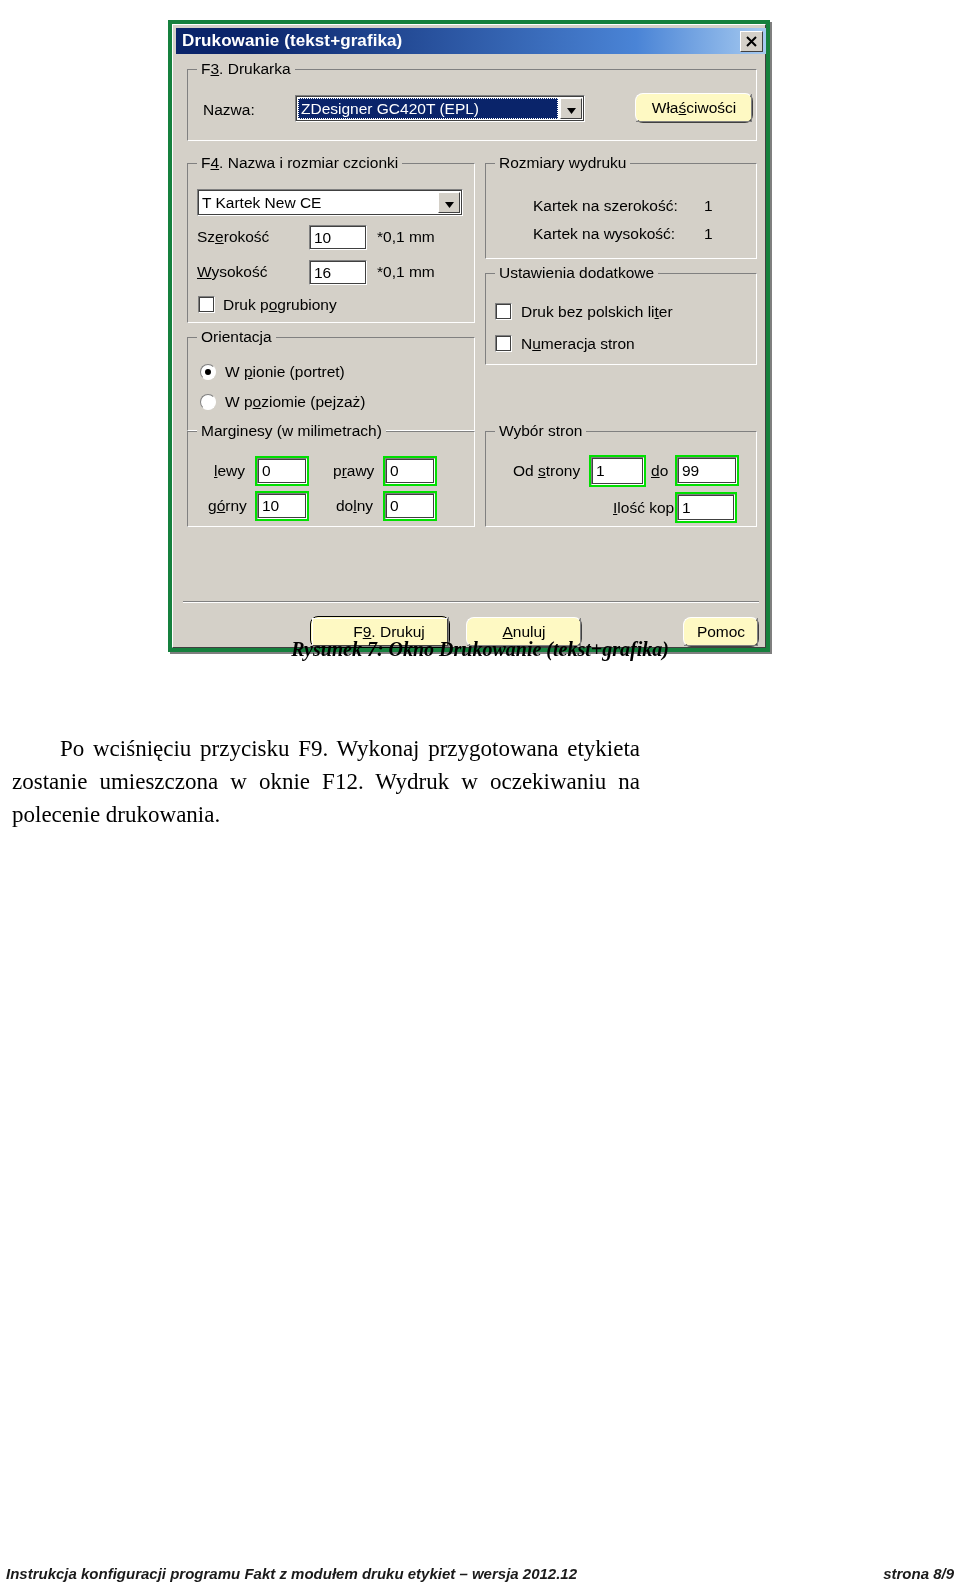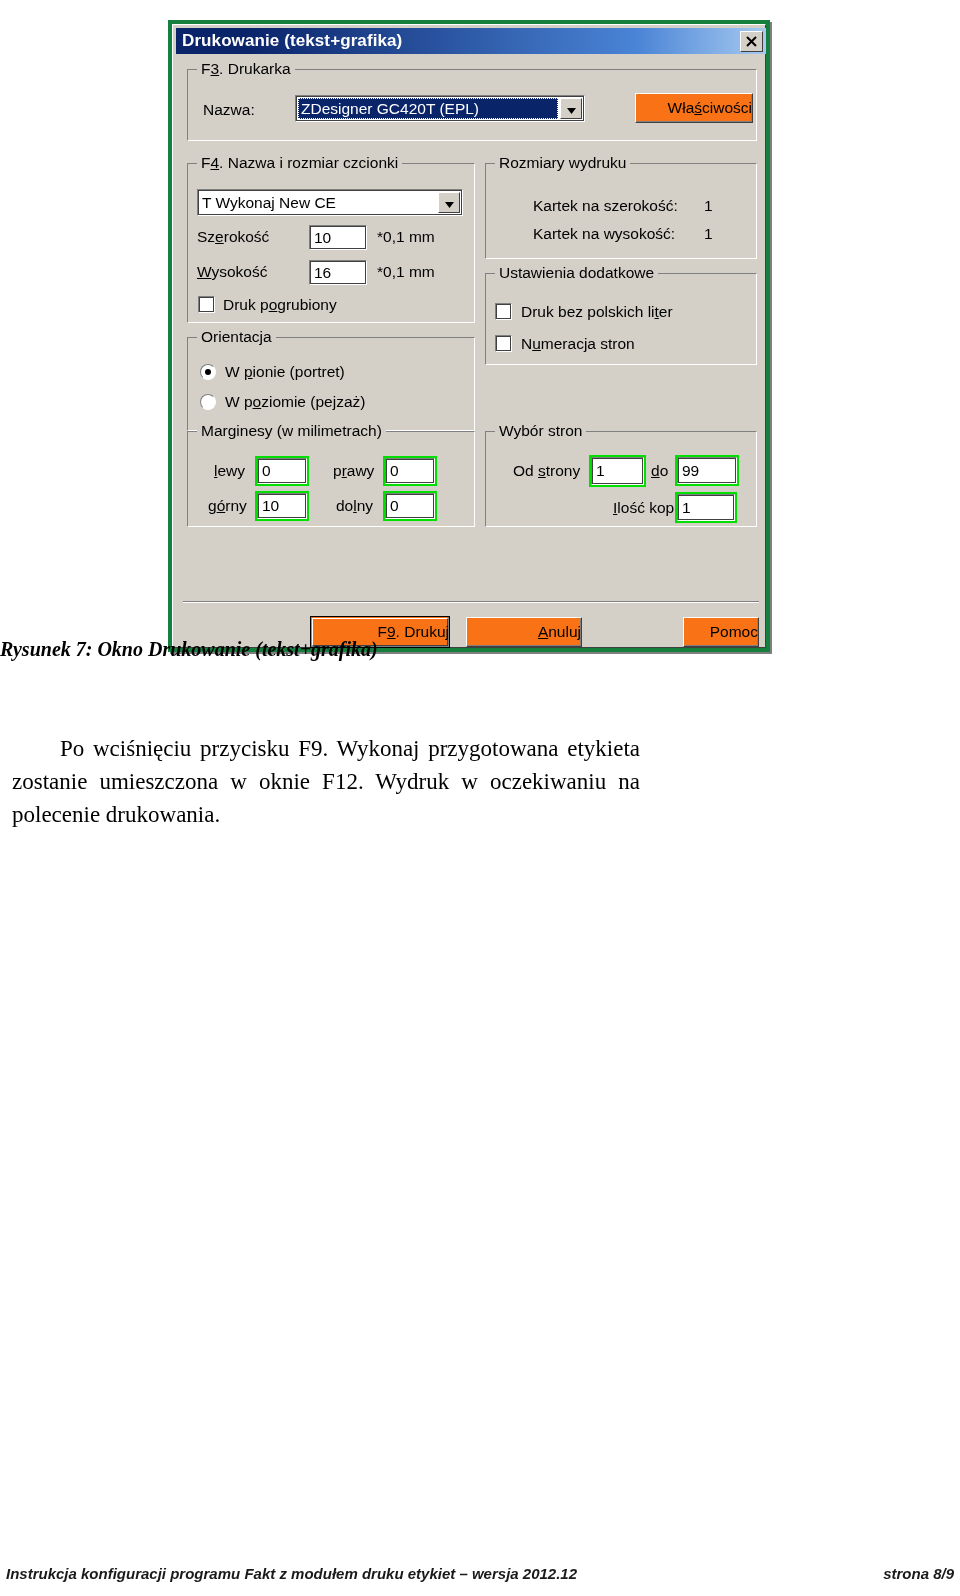--- a/index.html
+++ b/index.html
@@ -172,29 +172,30 @@
     border-left: 1px solid #ffffff;
     border-right: 1px solid #404040;
     border-bottom: 1px solid #404040;
     box-sizing: border-box;
     display: flex; align-items: center; justify-content: center;
   }
 
   
   .btn {
     position: absolute;
-    background: #f97316;
+    background: #fef9c3;
     border-top: 1px solid #ffffff;
     border-left: 1px solid #ffffff;
     border-right: 1px solid #404040;
     border-bottom: 1px solid #404040;
     box-sizing: border-box;
-    display: flex; align-items: center; justify-content: flex-end;
+    display: flex; align-items: center; justify-content: center;
     font-size: 15.5px; color: #000;
     white-space: nowrap;
+    border-radius: 8px;
   }
   .btn::before {
     content:"";
     position:absolute;
     left:0; top:0; right:0; bottom:0;
     border-right: 1px solid #808080;
     border-bottom: 1px solid #808080;
     pointer-events:none;
   }
   .btn.default { border: 1px solid #000000; padding-left: 18px; }
@@ -251,21 +252,21 @@
     font-size: 15.5px;
     line-height: 21px;
     color: #000;
   }
 
   
   .figcaption {
     position: absolute;
     left: 0; top: 638px;
     width: 960px;
-    text-align: left;
+    text-align: center;
     font-family: "Liberation Serif", serif;
     font-size: 20px;
     font-weight: bold;
     font-style: italic;
     color: #000;
   }
   .bodytext {
     position: absolute;
     left: 12px; top: 732px;
     width: 628px;
@@ -325,21 +326,21 @@
       </div>
     </div>
     <div class="btn" style="left:462px; top:68px; width:118px; height:30px;">
       <span class="caption">Wła<span class="u">ś</span>ciwości</span>
     </div>
 
     <div class="group" style="left:14px; top:138px; width:288px; height:160px;">
       <div class="group-title">F<span class="u">4</span>. Nazwa i rozmiar czcionki</div>
     </div>
     <div class="combo" style="left:24px; top:164px; width:266px; height:27px;">
-      <div class="combo-text">T Wykonaj New CE</div>
+      <div class="combo-text">T Kartek New CE</div>
       <div class="combo-arrow">
         <span>
           <svg width="9" height="6" viewBox="0 0 9 6">
               <path d="M0 0 H9 L4.5 6 Z" fill="#000"></path>
             </svg>
         </span>
       </div>
     </div>
     <div class="lbl" style="left:24px; top:203px;">Sz<span class="u">e</span>rokość</div>
     <div class="field" style="left:136px; top:200px; width:58px; height:25px;">10</div>

